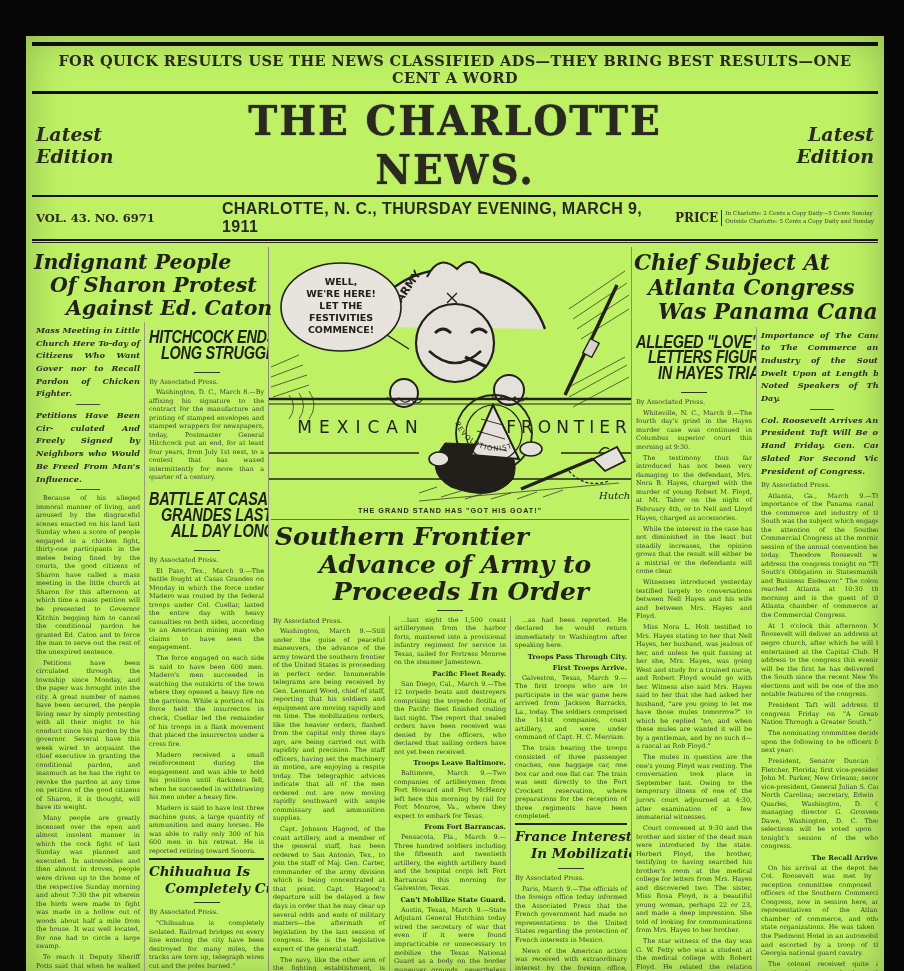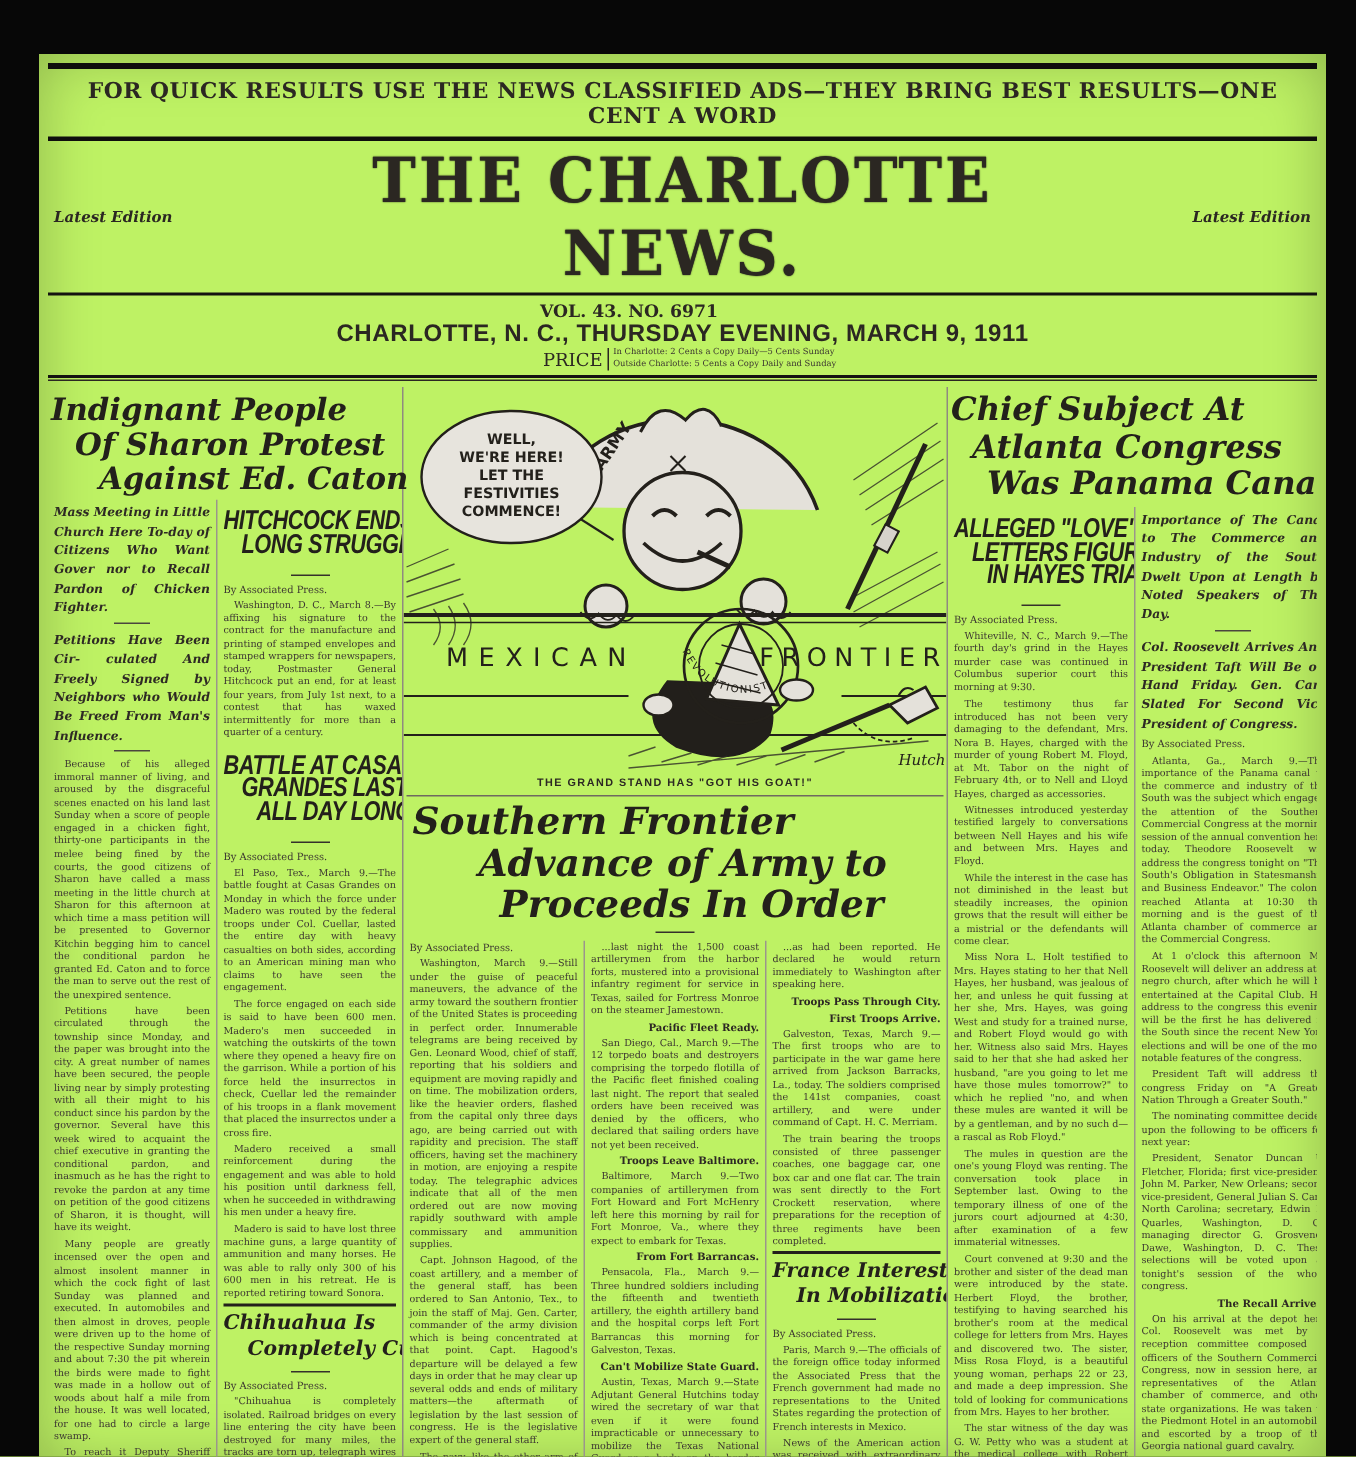--- a/index.html
+++ b/index.html
@@ -4,30 +4,30 @@
 <style>
   html,body{margin:0;padding:0;}
   body{width:904px;height:971px;background:#070707;position:relative;overflow:hidden;
        font-family:"DejaVu Serif",serif;}
   .page{position:absolute;left:26px;top:10px;width:858px;height:942px;background:#bef264;
         color:#2b2722;box-shadow:inset 0 0 40px rgba(0,0,0,.25);overflow:hidden;margin-top:26px;}
   
   .banner{margin:6px 6px 0;border-top:4px solid #0f0e0d;border-bottom:3px solid #0f0e0d;
           padding:6px 0 5px;text-align:center;font-weight:bold;font-size:14.5px;letter-spacing:.4px;}
   .mast-row{display:flex;align-items:center;padding:5px 10px 2px;}
-  .edition{width:150px;font-style:italic;font-weight:bold;font-size:10px;}
+  .edition{width:150px;font-style:italic;font-weight:bold;font-size:19px;}
   .edition.r{text-align:right;}
   .mast-title{flex:1;text-align:center;font-weight:bold;font-size:39px;letter-spacing:2px;
               text-shadow:0 0 1px #1a1916;transform:scaleY(1.06);}
   .date-row{margin:2px 6px 0;border-top:2px solid #141311;border-bottom:2px solid #141311;
-            padding:3px 4px;display:flex;justify-content:space-between;align-items:center;flex-direction:column;}
+            padding:3px 4px;display:flex;justify-content:space-between;align-items:center;}
   .vol{font-weight:bold;font-size:11.5px;width:190px;}
   .dateline{font-family:"Liberation Sans",sans-serif;font-weight:bold;font-size:16px;letter-spacing:.4px;}
   .price{display:flex;align-items:center;width:205px;justify-content:flex-end;}
-  .price .lbl{font-weight:normal;font-size:12px;margin-right:3px;}
+  .price .lbl{font-weight:bold;font-size:12px;margin-right:3px;}
   .price .tiny{border-left:1px solid #2b2722;padding-left:3px;font-size:5.6px;line-height:1.35;color:#3b3630;}
   .hairline{margin:1px 6px 0;border-top:1px solid #2b2722;}
   
   .content{display:flex;margin:4px 6px 0;height:812px;overflow:hidden;}
   .sec-left{width:236px;border-right:1px solid #8f8a80;display:flex;flex-direction:column;}
   .sec-mid{width:364px;border-right:1px solid #8f8a80;display:flex;flex-direction:column;}
   .sec-right{flex:1;display:flex;flex-direction:column;}
   .two-col{display:flex;flex:1;overflow:hidden;}
   .col{overflow:hidden;padding:0 4px;}
   .col.b{border-right:1px solid #9b968c;}
@@ -294,22 +294,22 @@
           <div class="hl gothic">
               <div>ALLEGED "LOVE"</div>
               <div>LETTERS FIGURE</div>
               <div>IN HAYES TRIAL</div>
             </div>
           <div class="mini-rule"></div>
           <div>
               <p class="by">By Associated Press.</p>
               <p class="p">Whiteville, N. C., March 9.—The fourth day's grind in the Hayes murder case was continued in Columbus superior court this morning at 9:30.</p>
               <p class="p">The testimony thus far introduced has not been very damaging to the defendant, Mrs. Nora B. Hayes, charged with the murder of young Robert M. Floyd, at Mt. Tabor on the night of February 4th, or to Nell and Lloyd Hayes, charged as accessories.</p>
+              <p class="p">While the interest in the case has not diminished in the least but steadily increases, the opinion grows that the result will either be a mistrial or the defendants will come clear.</p>
               <p class="p">Witnesses introduced yesterday testified largely to conversations between Nell Hayes and his wife and between Mrs. Hayes and Floyd.</p>
-              <p class="p">While the interest in the case has not diminished in the least but steadily increases, the opinion grows that the result will either be a mistrial or the defendants will come clear.</p>
               <p class="p">Miss Nora L. Holt testified to Mrs. Hayes stating to her that Nell Hayes, her husband, was jealous of her, and unless he quit fussing at her she, Mrs. Hayes, was going West and study for a trained nurse, and Robert Floyd would go with her. Witness also said Mrs. Hayes said to her that she had asked her husband, "are you going to let me have those mules tomorrow?" to which he replied "no, and when these mules are wanted it will be by a gentleman, and by no such d— a rascal as Rob Floyd."</p>
               <p class="p">The mules in question are the one's young Floyd was renting. The conversation took place in September last. Owing to the temporary illness of one of the jurors court adjourned at 4:30, after examination of a few immaterial witnesses.</p>
               <p class="p">Court convened at 9:30 and the brother and sister of the dead man were introduced by the state. Herbert Floyd, the brother, testifying to having searched his brother's room at the medical college for letters from Mrs. Hayes and discovered two. The sister, Miss Rosa Floyd, is a beautiful young woman, perhaps 22 or 23, and made a deep impression. She told of looking for communications from Mrs. Hayes to her brother.</p>
               <p class="p">The star witness of the day was G. W. Petty who was a student at the medical college with Robert Floyd. He related the relation between him and Floyd was that of the most intimate friends. He remembers letters introduced from Mrs. Hayes to Floyd, also remembers distinctly two letters to Floyd from Mrs. Hayes dated sometime in November last and postmarked Loris, S. C. They bore the salutation of "My Dear Robert" and closed with "As ever, your friend, Nora."</p>
             </div>
         </div>
         <div class="col c7">
             <p class="deck">Importance of The Canal to The Commerce and Industry of the South Dwelt Upon at Length by Noted Speakers of The Day.</p>
             <p class="sep"></p>
             <p class="deck">Col. Roosevelt Arrives And President Taft Will Be on Hand Friday. Gen. Carr Slated For Second Vice President of Congress.</p>

